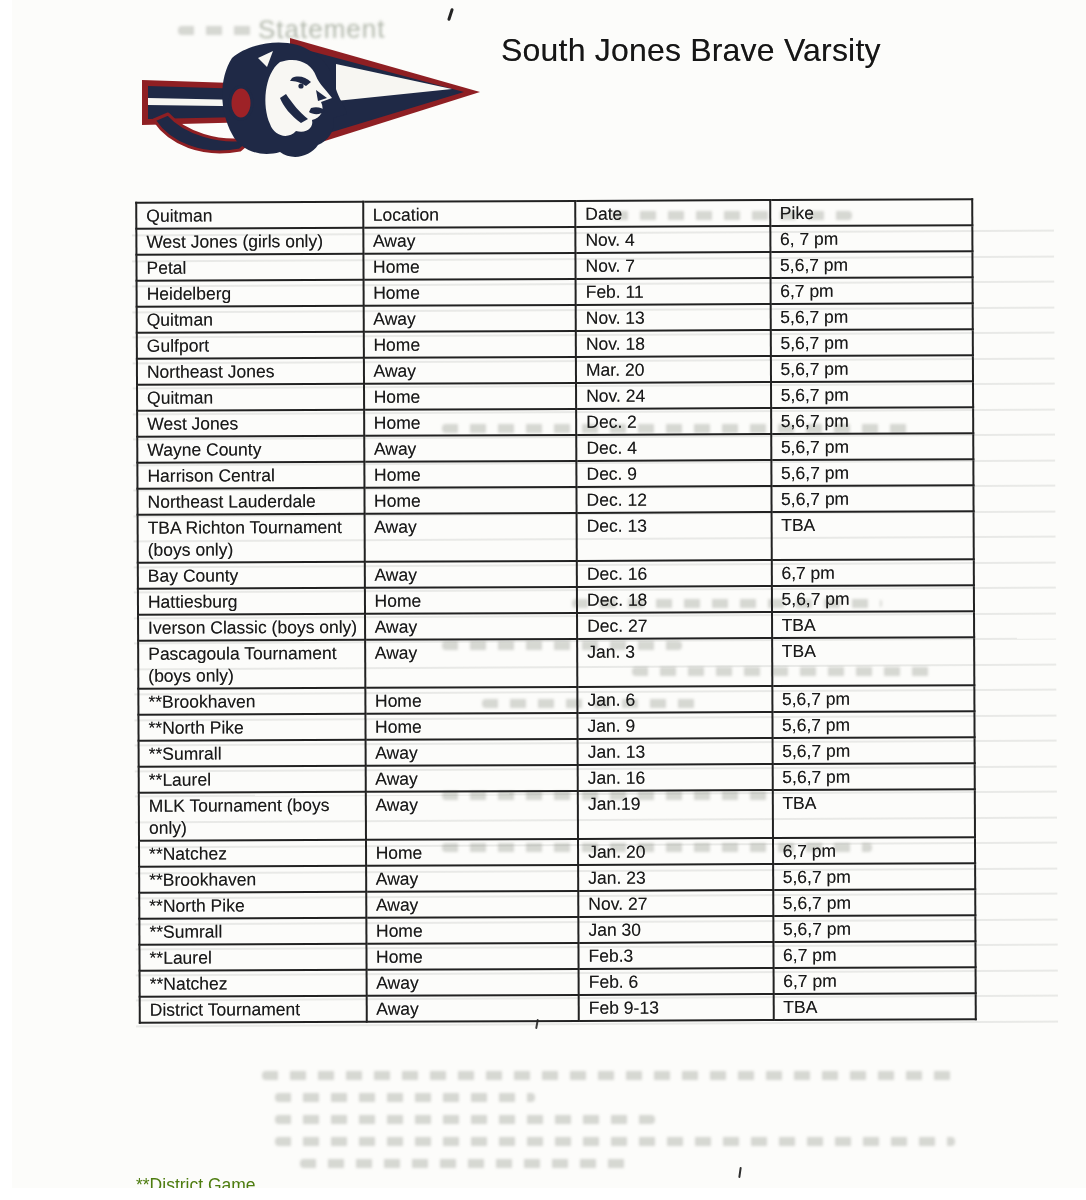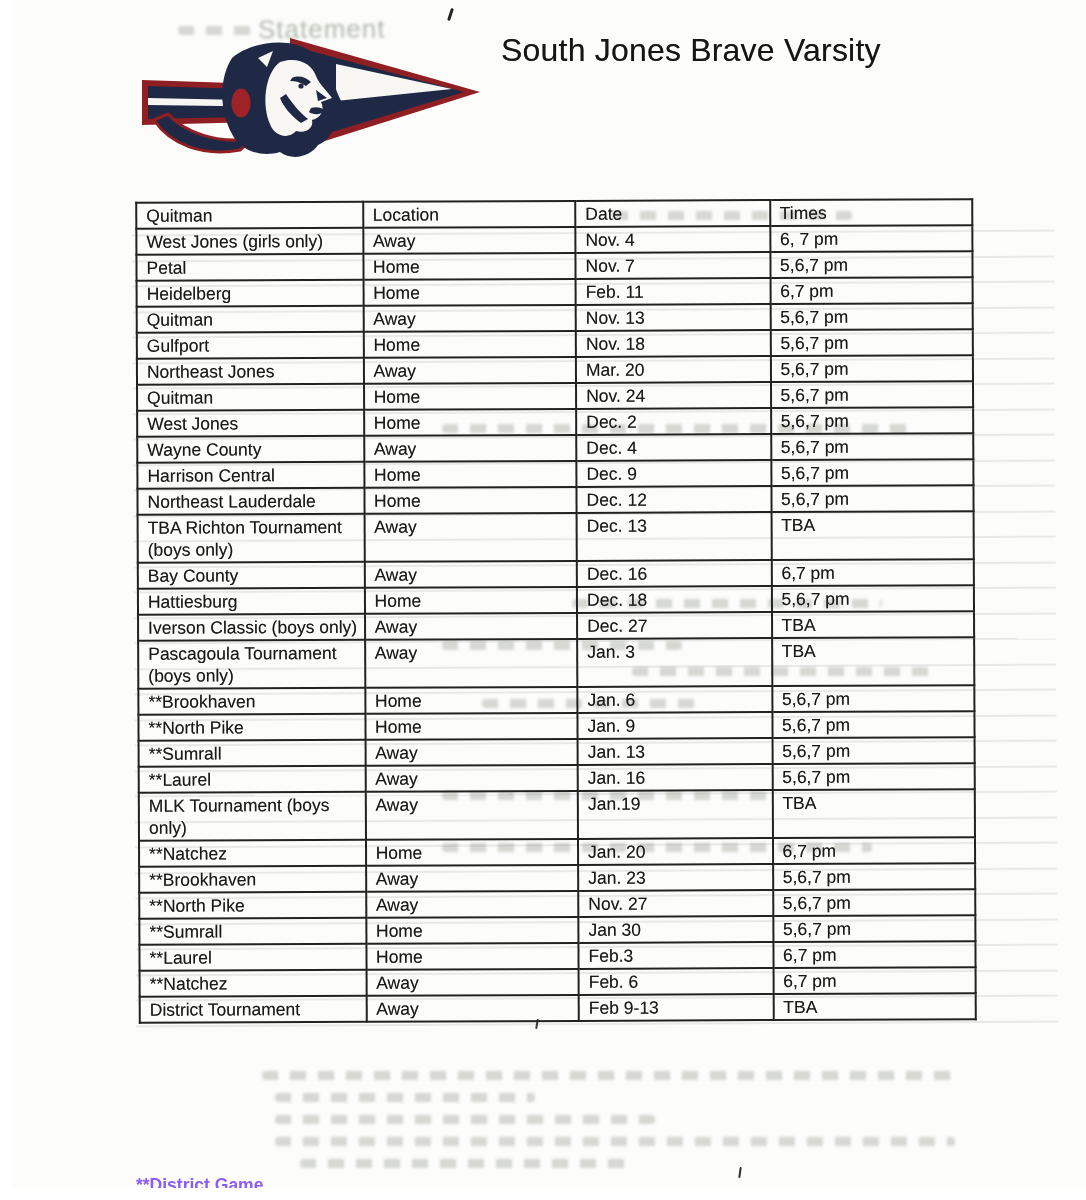--- a/index.html
+++ b/index.html
@@ -24,21 +24,21 @@
   }
   table.schedule th, table.schedule td{
     border:2px solid #222222;
     font-size:17.5px;line-height:22px;font-weight:400;text-align:left;
     padding:1px 6px 1px 9px;vertical-align:top;
     color:#191919;text-shadow:0 0 .4px rgba(0,0,0,.45);
   }
   col.c-opponent{width:227px;} col.c-location{width:213px;}
   col.c-date{width:195px;}    col.c-times{width:203px;}
   
-  .footnote{position:absolute;left:124px;top:1175px;font-size:17.5px;font-weight:700;color:#8b5cf6;}
+  .footnote{position:absolute;left:124px;top:1175px;font-size:17.5px;font-weight:400;color:#4d7c0f;}
   
   .ghost-word{
     position:absolute;left:246px;top:14px;font-size:26px;letter-spacing:1px;
     color:rgba(128,138,120,.6);filter:blur(1.6px);transform:rotate(-.4deg);
   }
   .ghost-frag{
     position:absolute;height:9px;border-radius:4px;
     background:repeating-linear-gradient(90deg, rgba(105,110,96,.26) 0 16px, rgba(105,110,96,0) 16px 28px);
     filter:blur(1.7px);
   }
@@ -125,21 +125,21 @@
       <col class="c-opponent">
         <col class="c-location">
         <col class="c-date">
         <col class="c-times">
     </colgroup>
     <thead>
       <tr>
           <th>Quitman</th>
           <th>Location</th>
           <th>Date</th>
-          <th>Times</th>
+          <th>Pike</th>
         </tr>
     </thead>
     <tbody>
         <tr>
     <td>West Jones (girls only)</td>
     <td>Away</td>
     <td>Nov. 4</td>
     <td>6, 7 pm</td>
   </tr>
         <tr>

